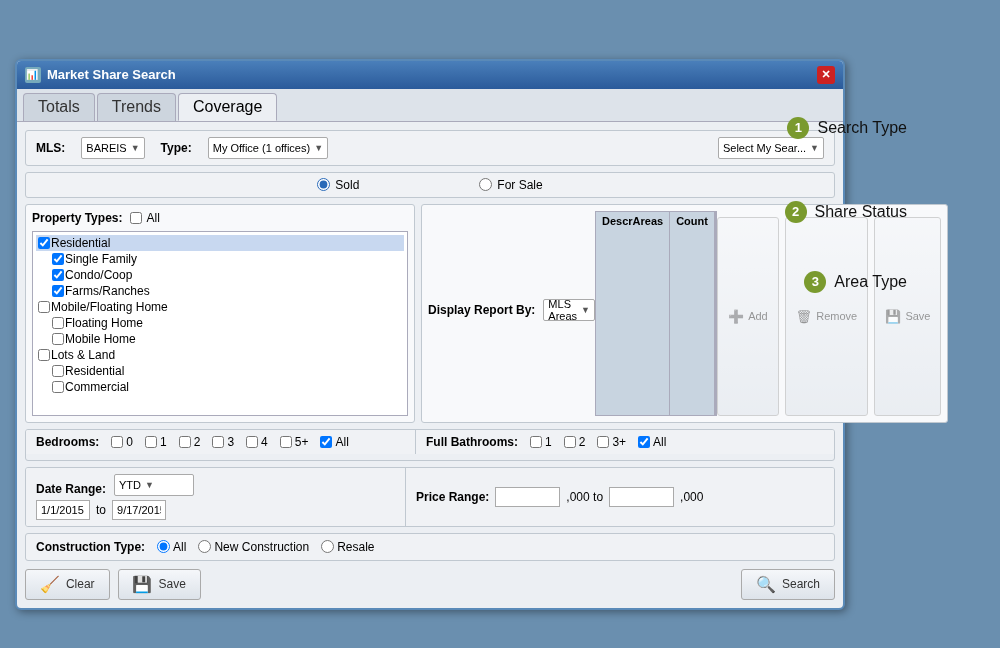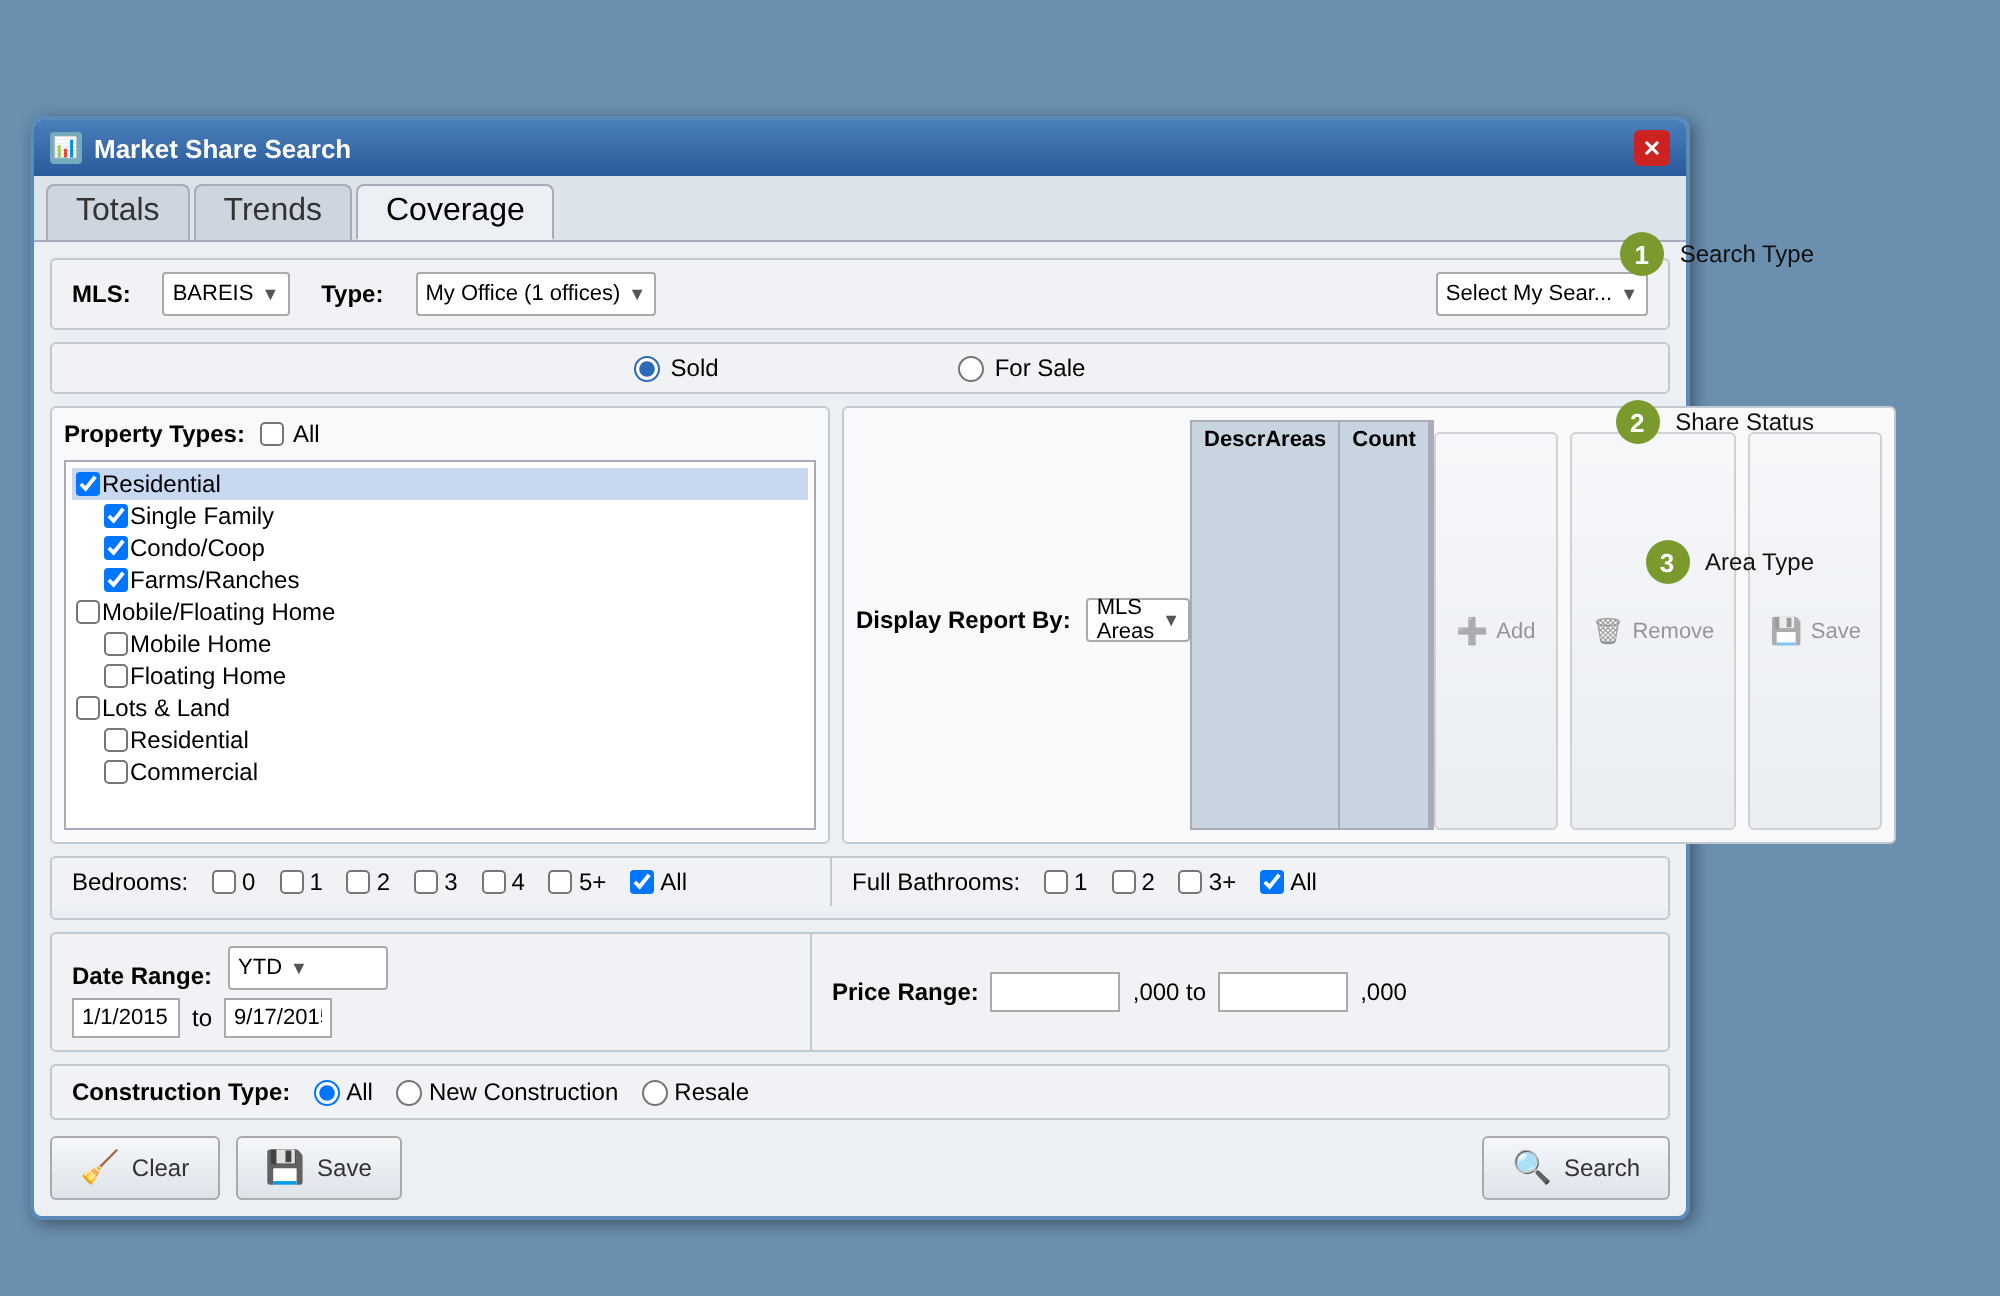--- a/index.html
+++ b/index.html
@@ -281,21 +281,21 @@
       display: flex;
       align-items: center;
       border: 1px solid #c0c8d0;
       border-radius: 3px;
       background: #f0f2f5;
       padding: 5px 10px;
       gap: 12px;
       margin-bottom: 6px;
     }
     .filter-row-label {
-      font-weight: 400;
+      font-weight: 700;
     }
     .filter-item {
       display: flex;
       align-items: center;
       gap: 3px;
       font-size: 12px;
     }
 
     
     .date-price-row {
@@ -411,21 +411,21 @@
       background: #7a9a2e;
       color: white;
       font-weight: bold;
       font-size: 13px;
       display: flex;
       align-items: center;
       justify-content: center;
       flex-shrink: 0;
     }
     .ann-label {
-      font-size: 12px;
+      font-size: 16px;
       color: #111;
       white-space: nowrap;
     }
 
     .wrapper {
       position: relative;
       display: flex;
     }
   </style>
 </head>
@@ -507,25 +507,25 @@
             <div class="tree-item level1">
               <input type="checkbox" class="checkbox-input" checked="" style="">
               <span>Farms/Ranches</span>
             </div>
             <div class="tree-item">
               <input type="checkbox" class="checkbox-input" style="">
               <span>Mobile/Floating Home</span>
             </div>
             <div class="tree-item level1">
               <input type="checkbox" class="checkbox-input" style="">
+              <span>Floating Home</span>
+            </div>
+            <div class="tree-item level1">
+              <input type="checkbox" class="checkbox-input" style="">
               <span>Mobile Home</span>
-            </div>
-            <div class="tree-item level1">
-              <input type="checkbox" class="checkbox-input" style="">
-              <span>Floating Home</span>
             </div>
             <div class="tree-item">
               <input type="checkbox" class="checkbox-input" style="">
               <span>Lots &amp; Land</span>
             </div>
             <div class="tree-item level1">
               <input type="checkbox" class="checkbox-input" style="">
               <span>Residential</span>
             </div>
             <div class="tree-item level1">

